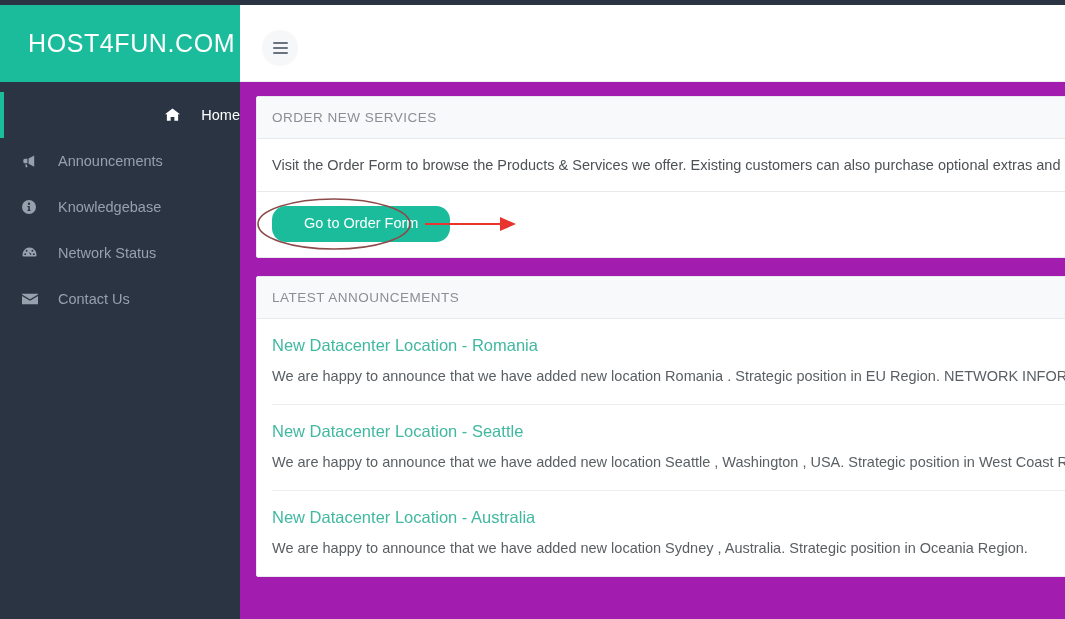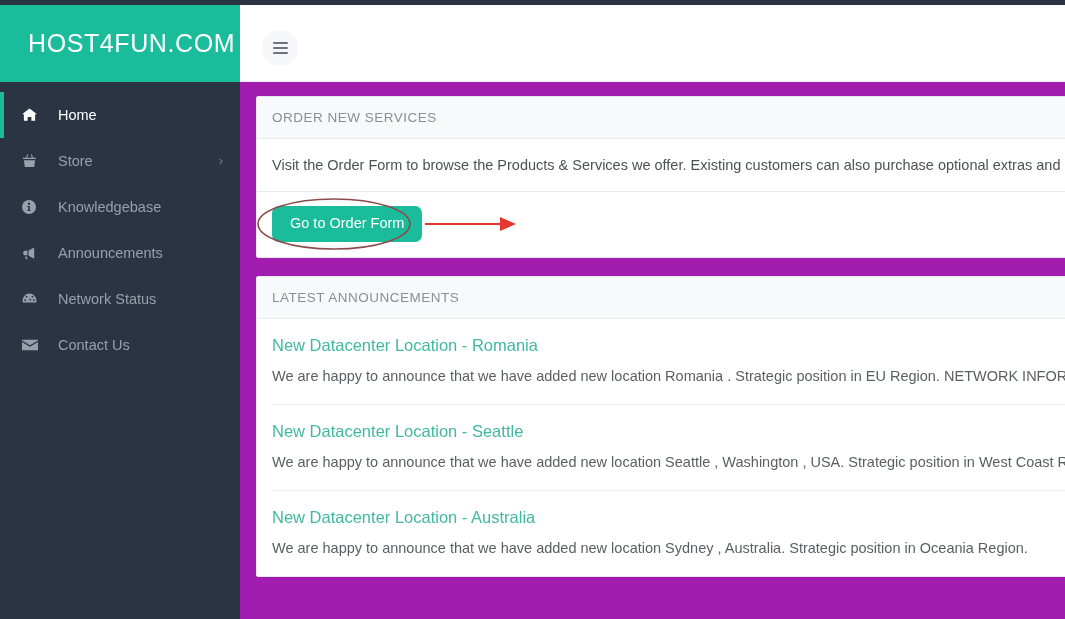--- a/index.html
+++ b/index.html
@@ -91,21 +91,21 @@
     position: relative;
     display: flex;
     align-items: center;
     height: 46px;
     padding-left: 22px;
     color: #97a0ad;
     font-size: 14.5px;
     text-decoration: none;
     cursor: pointer;
   }
-  .nav-item.active { color: #ffffff; }
+  .nav-item.active { color: #ffffff; justify-content: flex-end; }
   .nav-item.active::before {
     content: "";
     position: absolute;
     left: 0; top: 0;
     width: 4px; height: 100%;
     background: #1abc9c;
   }
   .nav-icon {
     width: 22px;
     display: flex;
@@ -164,22 +164,22 @@
     padding: 14px 15px;
     position: relative;
     min-height: 66px;
   }
 
   .btn-primary {
     display: inline-block;
     background: #1abc9c;
     color: #ffffff;
     border: none;
-    border-radius: 7px;
-    padding: 10px 18px;
+    border-radius: 14px;
+    padding: 10px 32px;
     font-size: 14.5px;
     font-family: inherit;
     cursor: pointer;
     line-height: 1.1;
   }
 
   
   .annotation {
     position: absolute;
     top: 0; left: 0;
@@ -240,46 +240,37 @@
 
     <a class="nav-item active" href="#">
       <span class="nav-icon">
         <svg width="15" height="14" viewBox="0 0 16 14">
             <path d="M8 0L0 6.2h2V13h4V9h4v4h4V6.2h2z"></path>
           </svg>
       </span>
       <span class="nav-label">Home</span>
     </a>
 
+
     <a class="nav-item" href="#">
       <span class="nav-icon">
         <svg width="15" height="14" viewBox="0 0 16 14">
-            <path d="M5.4 0h1.2l-1 3.6h4.8l-1-3.6h1.2l1.1 3.6H15v1.3H1V3.6h3.3zM2 6.2h12l-1 7.3H3z"></path>
-          </svg>
-      </span>
-      <span class="nav-label">Store</span>
-      <span class="nav-caret">›</span>
+            <path d="M13 1v12l-6-3.2V4.2zM5.8 4.5v5H3.2c-1 0-1.8-.8-1.8-1.8v-1.4c0-1 .8-1.8 1.8-1.8zM3.4 10.6h1.8l.6 2.8-1.7.5z"></path>
+          </svg>
+      </span>
+      <span class="nav-label">Announcements</span>
     </a>
 
     <a class="nav-item" href="#">
       <span class="nav-icon">
         <svg width="14" height="14" viewBox="0 0 14 14">
             <path d="M7 0a7 7 0 100 14A7 7 0 007 0zm0 2.5a1.2 1.2 0 110 2.4 1.2 1.2 0 010-2.4zM8.5 11h-3V9.8h.8V7.2h-.8V6h2.3v3.8h.7z"></path>
           </svg>
       </span>
       <span class="nav-label">Knowledgebase</span>
-    </a>
-
-    <a class="nav-item" href="#">
-      <span class="nav-icon">
-        <svg width="15" height="14" viewBox="0 0 16 14">
-            <path d="M13 1v12l-6-3.2V4.2zM5.8 4.5v5H3.2c-1 0-1.8-.8-1.8-1.8v-1.4c0-1 .8-1.8 1.8-1.8zM3.4 10.6h1.8l.6 2.8-1.7.5z"></path>
-          </svg>
-      </span>
-      <span class="nav-label">Announcements</span>
     </a>
 
     <a class="nav-item" href="#">
       <span class="nav-icon">
         <svg width="15" height="14" viewBox="0 0 16 14">
             <path d="M8 1.2A7.5 7.5 0 00.6 9.6a1 1 0 00.98 1.2h12.84a1 1 0 00.98-1.2A7.5 7.5 0 008 1.2zm-4.6 8a1 1 0 110-2 1 1 0 010 2zm1.5-3.6a1 1 0 110-2 1 1 0 010 2zm4.3 3.4L7 6.1l2.8 1.5a1 1 0 01-.6 1.4zm1.9-3.4a1 1 0 110-2 1 1 0 010 2zm1.5 3.6a1 1 0 110-2 1 1 0 010 2z"></path>
           </svg>
       </span>
       <span class="nav-label">Network Status</span>
     </a>

